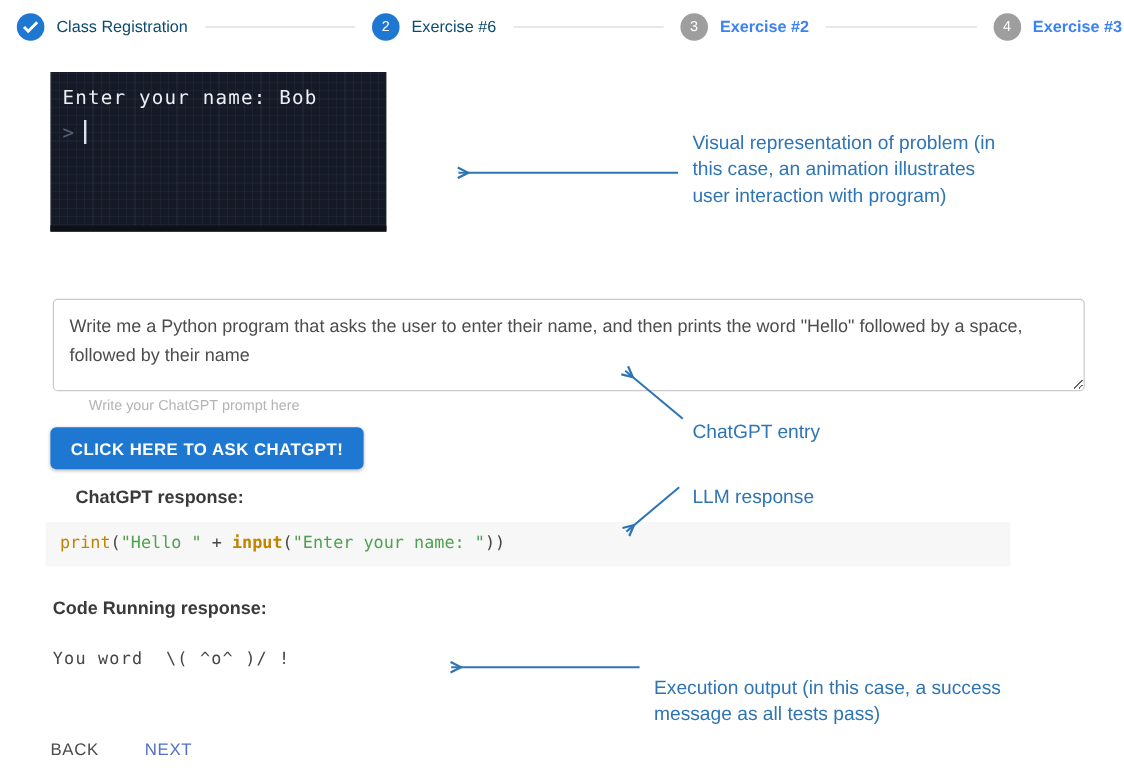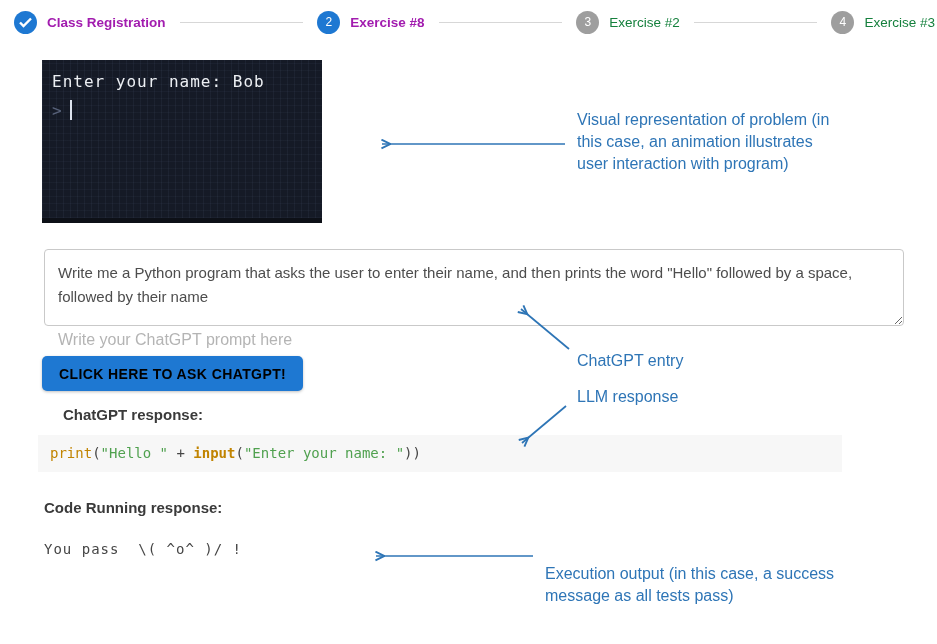--- a/index.html
+++ b/index.html
@@ -7,51 +7,51 @@
           font-family:"Liberation Sans",sans-serif;}
 
   
   .stepper{position:absolute;top:8px;left:14px;right:2px;display:flex;align-items:center;height:28px;}
   .step{display:flex;align-items:center;gap:10px;flex:none;}
   .step-circle{width:23px;height:23px;border-radius:50%;display:flex;align-items:center;
                justify-content:center;color:#fff;font-size:12px;font-weight:500;flex:none;}
   .step.completed .step-circle,.step.active .step-circle{background:#1e78d2;}
   .step.inactive .step-circle{background:#9e9e9e;}
   .step-label{font-size:13.5px;white-space:nowrap;}
-  .completed .step-label,.active .step-label{color:#a21caf;font-weight:700;}
-  .inactive .step-label{color:#15803d;font-weight:400;}
+  .completed .step-label,.active .step-label{color:#0c4a6e;font-weight:400;}
+  .inactive .step-label{color:#3b82f6;font-weight:700;}
   .connector{flex:1 1 auto;height:1px;background:#d7d7d7;margin:0 14px;}
 
   
-  .terminal{position:absolute;left:42px;top:60px;width:280px;height:163px;box-sizing:border-box;
+  .terminal{position:absolute;left:42px;top:60px;width:280px;height:133px;box-sizing:border-box;
             background-color:#151a26;border-bottom:5px solid #0d1017;padding:7px 10px;
             font-family:"DejaVu Sans Mono",monospace;font-size:16px;letter-spacing:1px;color:#eceff3;
             background-image:
               repeating-linear-gradient(90deg,rgba(130,150,190,0.07) 0 1px,transparent 1px 7px),
               repeating-linear-gradient(0deg,rgba(130,150,190,0.05) 0 1px,transparent 1px 7px);}
   .term-line{line-height:29px;white-space:pre;}
   .term-prompt-char{color:#58627a;}
   .term-cursor{display:inline-block;width:2px;height:20px;background:#dde3ee;margin-left:7px;vertical-align:-4px;}
 
   
   .ann{position:absolute;color:#2e75b6;font-size:16px;line-height:22px;margin-top:10px;}
   #ann-visual{left:577px;top:99px;width:268px;}
   #ann-prompt{left:577px;top:340px;}
-  #ann-llm{left:577px;top:376px;}
+  #ann-llm{left:577px;top:394px;}
   #ann-exec{left:545px;top:553px;width:312px;}
   .arrows{position:absolute;left:0;top:0;pointer-events:none;}
 
   
   .prompt-box{position:absolute;left:44px;top:249px;width:860px;height:77px;box-sizing:border-box;
               border:1px solid #c9c9c9;border-radius:4px;padding:11px 13px;background:#fff;
               font-family:"Liberation Sans",sans-serif;font-size:15px;line-height:24px;color:#4d4d4d;
               resize:both;outline:none;}
-  .prompt-hint{position:absolute;left:58px;top:331px;font-size:16px;color:#b4b4b4;}
+  .prompt-hint{position:absolute;left:74px;top:331px;font-size:12px;color:#b4b4b4;}
   .ask-btn{position:absolute;left:42px;top:356px;height:35px;padding:0 17px;background:#1e78d2;
-           color:#000000;font-weight:700;font-size:14px;letter-spacing:0.4px;border:none;border-radius:5px;
+           color:#ffffff;font-weight:700;font-size:14px;letter-spacing:0.4px;border:none;border-radius:5px;
            box-shadow:0 1px 3px rgba(0,0,0,0.25);cursor:pointer;font-family:"Liberation Sans",sans-serif;}
 
   
   .sec-heading{position:absolute;font-size:15px;font-weight:700;color:#3a3a3a;}
   #chatgpt-heading{left:26px;top:406px;margin-left:37px;}
   #run-heading{left:44px;top:499px;}
   .code-block{position:absolute;left:38px;top:435px;width:804px;height:37px;box-sizing:border-box;
               background:#f7f7f7;padding:10px 12px;font-family:"DejaVu Sans Mono",monospace;
               font-size:14px;white-space:pre;}
   .tok-function{color:#c18401;}
@@ -78,21 +78,21 @@
       <span class="step-circle">
         <svg width="13" height="11" viewBox="0 0 13 11">
             <path d="M1 5.5 L4.5 9 L12 1.5" stroke="#fff" stroke-width="2.4" fill="none"></path>
           </svg>
       </span>
       <span class="step-label">Class Registration</span>
     </div>
     <div class="connector"></div>
     <div class="step active">
       <span class="step-circle">2</span>
-      <span class="step-label">Exercise #8</span>
+      <span class="step-label">Exercise #6</span>
     </div>
     <div class="connector"></div>
     <div class="step inactive">
       <span class="step-circle">3</span>
       <span class="step-label">Exercise #2</span>
     </div>
     <div class="connector"></div>
     <div class="step inactive">
       <span class="step-circle">4</span>
       <span class="step-label">Exercise #3</span>
@@ -105,35 +105,39 @@
   </div>
 
   <textarea class="prompt-box" style="">Write me a Python program that asks the user to enter their name, and then prints the word "Hello" followed by a space, followed by their name</textarea>
   <div class="prompt-hint">Write your ChatGPT prompt here</div>
   <button class="ask-btn">CLICK HERE TO ASK CHATGPT!</button>
 
   <div class="sec-heading" id="chatgpt-heading">ChatGPT response:</div>
   <div class="code-block"><span class="tok-function">print</span><span class="tok-plain">(</span><span class="tok-string">"Hello "</span><span class="tok-plain"> + </span><span class="tok-builtin">input</span><span class="tok-plain">(</span><span class="tok-string">"Enter your name: "</span><span class="tok-plain">))</span></div>
 
   <div class="sec-heading" id="run-heading">Code Running response:</div>
-  <div class="run-output">You pass  \( ^o^ )/ !</div>
+  <div class="run-output">You word  \( ^o^ )/ !</div>
 
   <div class="ann" id="ann-visual">Visual representation of problem (in this case, an animation illustrates user interaction with program)</div>
   <div class="ann" id="ann-prompt">ChatGPT entry</div>
   <div class="ann" id="ann-llm">LLM response</div>
   <div class="ann" id="ann-exec">Execution output (in this case, a success message as all tests pass)</div>
 
   <svg class="arrows" width="937" height="644" viewBox="0 0 937 644">
     <defs>
       <marker id="ah" markerWidth="11" markerHeight="11" viewBox="0 0 10 10" refX="8.5" refY="5" orient="auto" markerUnits="userSpaceOnUse">
         <path d="M1 1 L9 5 L1 9" fill="none" stroke="#2e75b6" stroke-width="1.7" transform="rotate(180 5 5)"></path>
       </marker>
     </defs>
     <g stroke="#2e75b6" stroke-width="1.7" fill="none">
       <path d="M565 144 L382 144" marker-end="url(#ah)"></path>
       <path d="M569 349 L521 309" marker-end="url(#ah)"></path>
       <path d="M566 406 L522 443" marker-end="url(#ah)"></path>
       <path d="M533 556 L376 556" marker-end="url(#ah)"></path>
     </g>
   </svg>
 
+  <div class="footer">
+    <button class="nav-btn back">BACK</button>
+    <button class="nav-btn next">NEXT</button>
+  </div>
 
 </div>
 
 </body></html>

